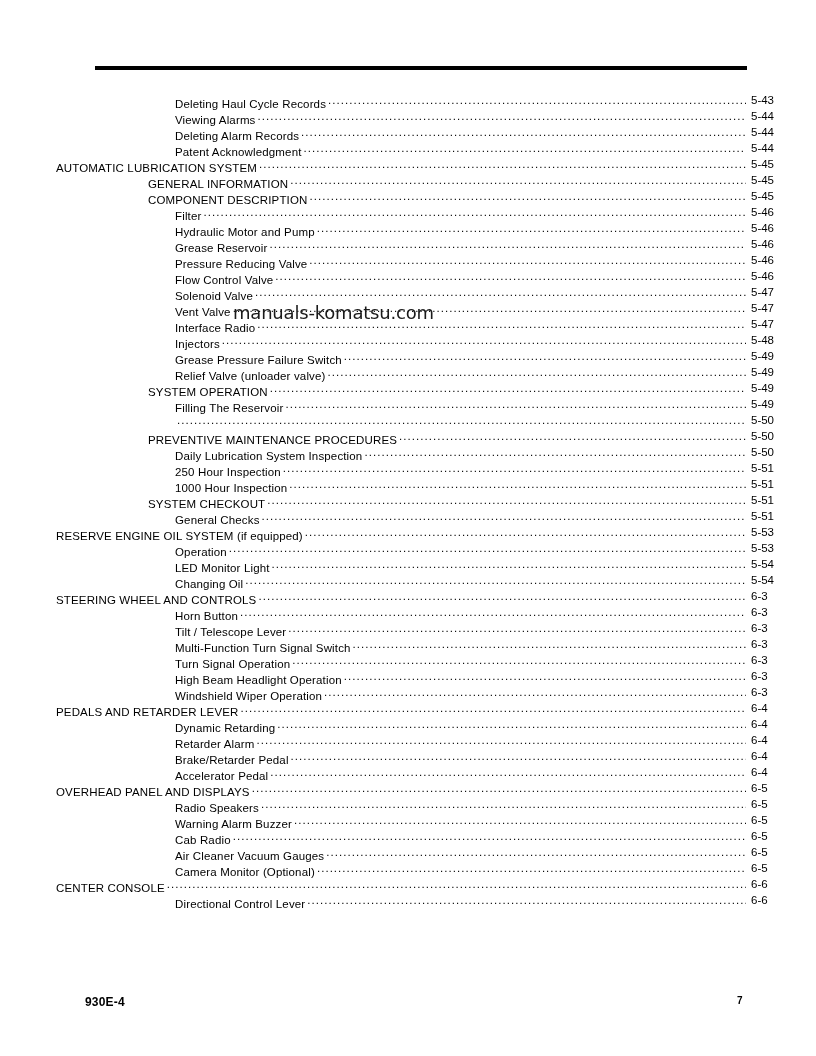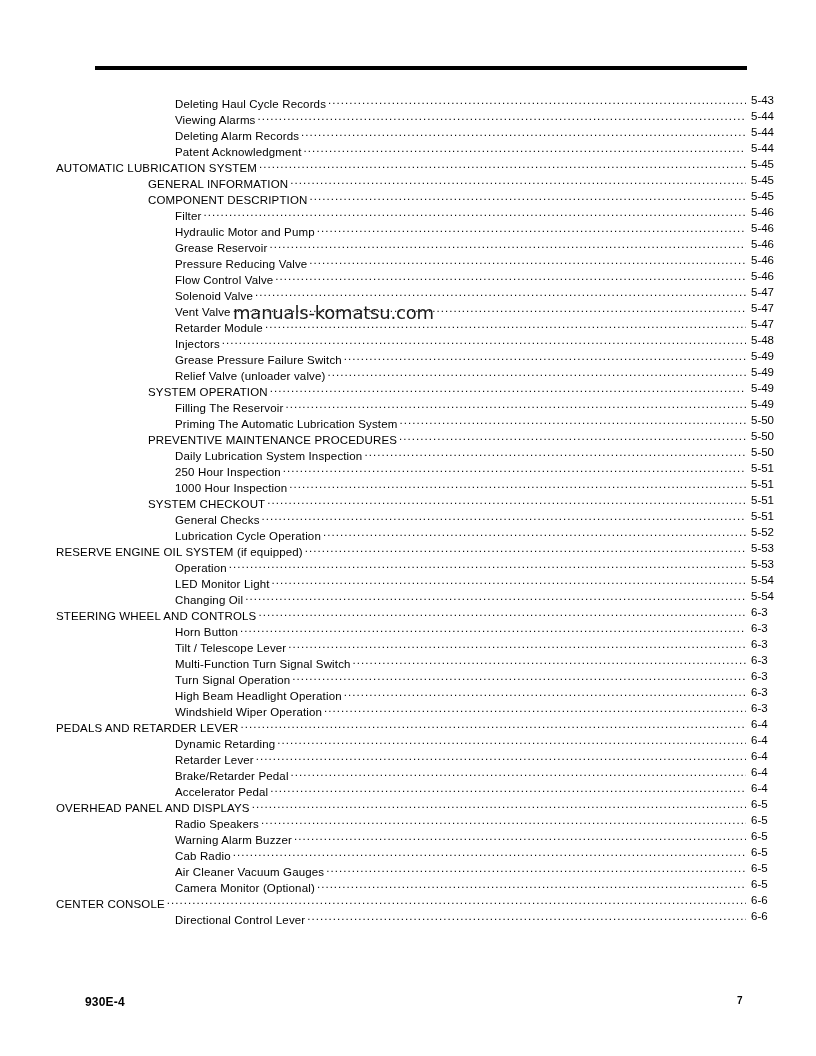--- a/index.html
+++ b/index.html
@@ -202,21 +202,21 @@
         <span class="toc-title">Solenoid Valve</span>
         <span class="toc-leader"></span>
         <span class="toc-page">5-47</span>
       </div>
       <div class="toc-row lvl3">
         <span class="toc-title">Vent Valve</span>
         <span class="toc-leader"></span>
         <span class="toc-page">5-47</span>
       </div>
       <div class="toc-row lvl3">
-        <span class="toc-title">Retarder Module</span>
+        <span class="toc-title">Interface Radio</span>
         <span class="toc-leader"></span>
         <span class="toc-page">5-47</span>
       </div>
       <div class="toc-row lvl3">
         <span class="toc-title">Injectors</span>
         <span class="toc-leader"></span>
         <span class="toc-page">5-48</span>
       </div>
       <div class="toc-row lvl3">
         <span class="toc-title">Grease Pressure Failure Switch</span>
@@ -232,21 +232,20 @@
         <span class="toc-title">SYSTEM OPERATION</span>
         <span class="toc-leader"></span>
         <span class="toc-page">5-49</span>
       </div>
       <div class="toc-row lvl3">
         <span class="toc-title">Filling The Reservoir</span>
         <span class="toc-leader"></span>
         <span class="toc-page">5-49</span>
       </div>
       <div class="toc-row lvl3">
-        <span class="toc-title">Priming The Automatic Lubrication System</span>
         <span class="toc-leader"></span>
         <span class="toc-page">5-50</span>
       </div>
       <div class="toc-row lvl2">
         <span class="toc-title">PREVENTIVE MAINTENANCE PROCEDURES</span>
         <span class="toc-leader"></span>
         <span class="toc-page">5-50</span>
       </div>
       <div class="toc-row lvl3">
         <span class="toc-title">Daily Lubrication System Inspection</span>
@@ -266,25 +265,20 @@
       <div class="toc-row lvl2">
         <span class="toc-title">SYSTEM CHECKOUT</span>
         <span class="toc-leader"></span>
         <span class="toc-page">5-51</span>
       </div>
       <div class="toc-row lvl3">
         <span class="toc-title">General Checks</span>
         <span class="toc-leader"></span>
         <span class="toc-page">5-51</span>
       </div>
-      <div class="toc-row lvl3">
-        <span class="toc-title">Lubrication Cycle Operation</span>
-        <span class="toc-leader"></span>
-        <span class="toc-page">5-52</span>
-      </div>
       <div class="toc-row lvl1">
         <span class="toc-title">RESERVE ENGINE OIL SYSTEM (if equipped)</span>
         <span class="toc-leader"></span>
         <span class="toc-page">5-53</span>
       </div>
       <div class="toc-row lvl3">
         <span class="toc-title">Operation</span>
         <span class="toc-leader"></span>
         <span class="toc-page">5-53</span>
       </div>
@@ -337,21 +331,21 @@
         <span class="toc-title">PEDALS AND RETARDER LEVER</span>
         <span class="toc-leader"></span>
         <span class="toc-page">6-4</span>
       </div>
       <div class="toc-row lvl3">
         <span class="toc-title">Dynamic Retarding</span>
         <span class="toc-leader"></span>
         <span class="toc-page">6-4</span>
       </div>
       <div class="toc-row lvl3">
-        <span class="toc-title">Retarder Lever</span>
+        <span class="toc-title">Retarder Alarm</span>
         <span class="toc-leader"></span>
         <span class="toc-page">6-4</span>
       </div>
       <div class="toc-row lvl3">
         <span class="toc-title">Brake/Retarder Pedal</span>
         <span class="toc-leader"></span>
         <span class="toc-page">6-4</span>
       </div>
       <div class="toc-row lvl3">
         <span class="toc-title">Accelerator Pedal</span>

